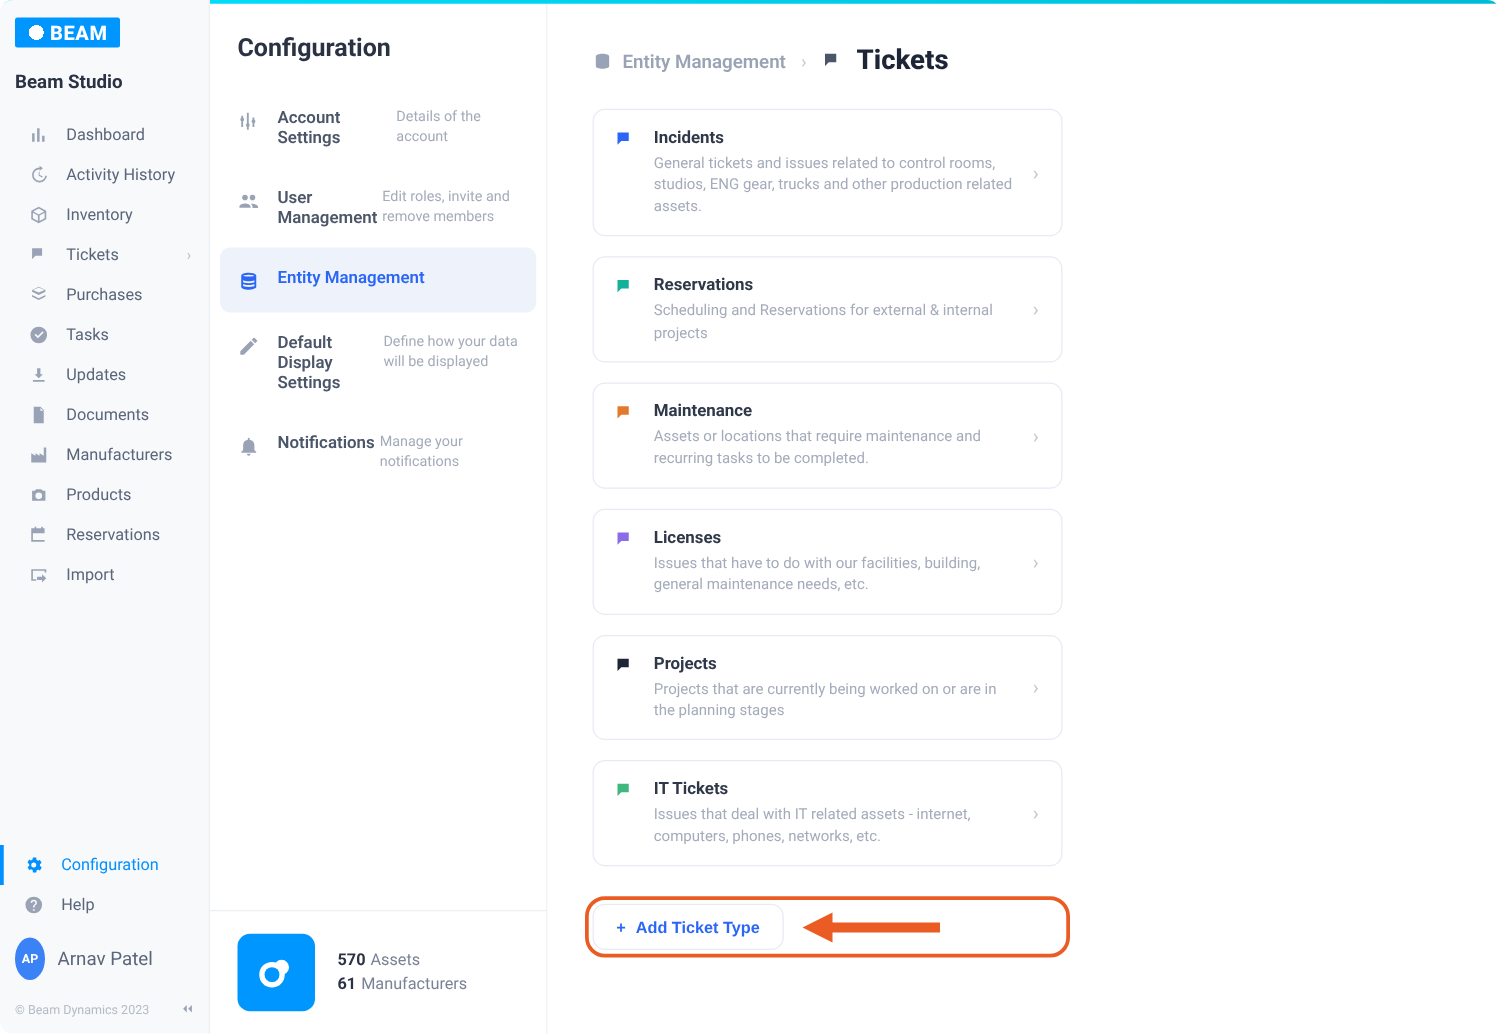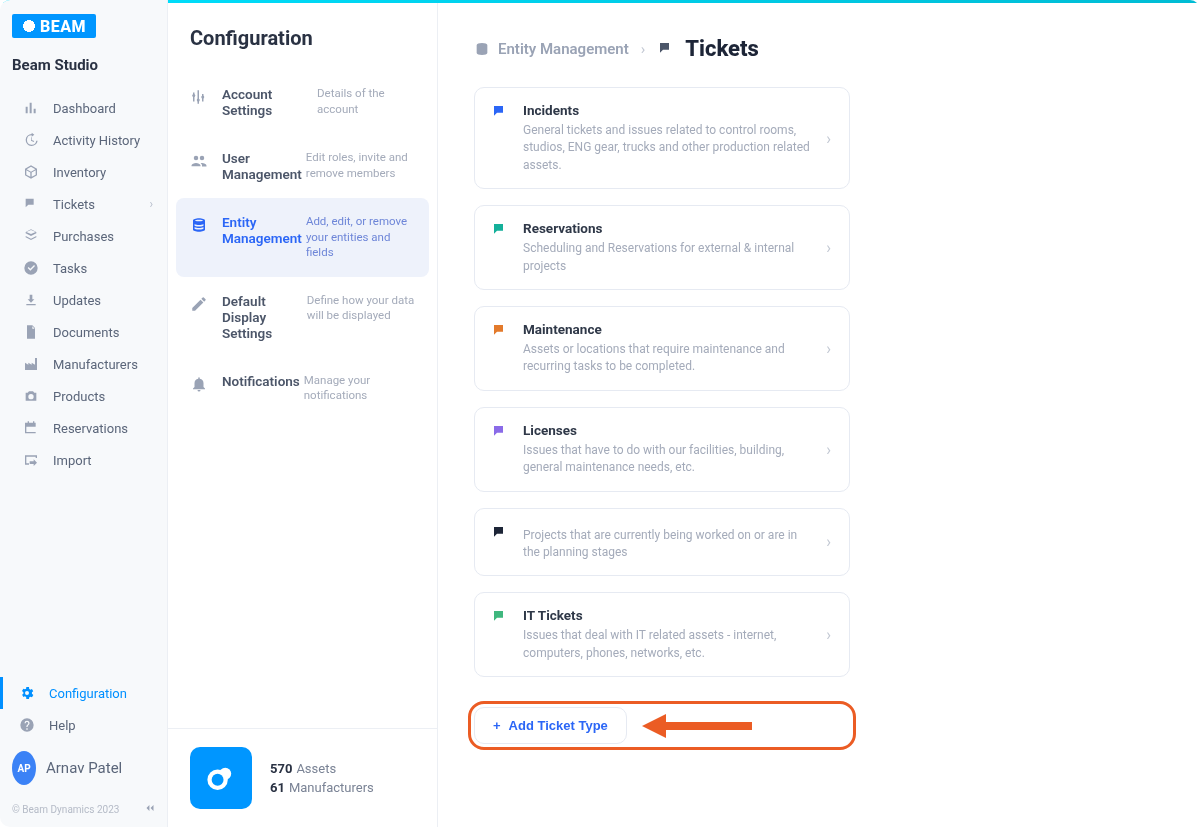--- a/index.html
+++ b/index.html
@@ -264,21 +264,20 @@
     </div>
 
     <div class="setting-item active">
       <span class="s-ico">
             <svg class="icn" viewBox="0 0 24 24">
               <path fill="currentColor" d="M12 3c-4.4 0-8 1.3-8 3v12c0 1.7 3.6 3 8 3s8-1.3 8-3V6c0-1.7-3.6-3-8-3zm0 2c3.9 0 6 1 6 1s-2.1 1-6 1-6-1-6-1 2.1-1 6-1zm6 12s-2.1 1-6 1-6-1-6-1v-2c1.6.7 3.9 1 6 1s4.4-.3 6-1v2zm0-4s-2.1 1-6 1-6-1-6-1v-2c1.6.7 3.9 1 6 1s4.4-.3 6-1v2z"></path>
             </svg>
           </span>
       <div class="s-text">
             <span class="s-title">Entity Management</span>
-            <span class="s-sub">Add, edit, or remove your entities and fields</span>
           </div>
     </div>
 
     <div class="setting-item">
       <span class="s-ico">
             <svg class="icn" viewBox="0 0 24 24">
               <path fill="currentColor" d="M3 17.25V21h3.75L17.8 9.94l-3.75-3.75L3 17.25zM20.7 7.04a1 1 0 0 0 0-1.41l-2.34-2.34a1 1 0 0 0-1.41 0L15.13 5.1l3.75 3.75 1.82-1.81z"></path>
             </svg>
           </span>
       <div class="s-text">
@@ -389,20 +388,21 @@
         <span class="c-chev">›</span>
       </div>
 
       <div class="card">
         <span class="c-ico" style="color:#1d2537">
               <svg class="icn" viewBox="0 0 24 24">
                 <path fill="currentColor" d="M4 4h12v9H8l-4 4V4z"></path>
               </svg>
             </span>
         <div class="c-body">
+              <div class="c-title">Projects</div>
               <div class="c-desc">Projects that are currently being worked on or are in the planning stages</div>
             </div>
         <span class="c-chev">›</span>
       </div>
 
       <div class="card">
         <span class="c-ico" style="color:#3fb77e">
               <svg class="icn" viewBox="0 0 24 24">
                 <path fill="currentColor" d="M4 4h12v9H8l-4 4V4z"></path>
               </svg>

